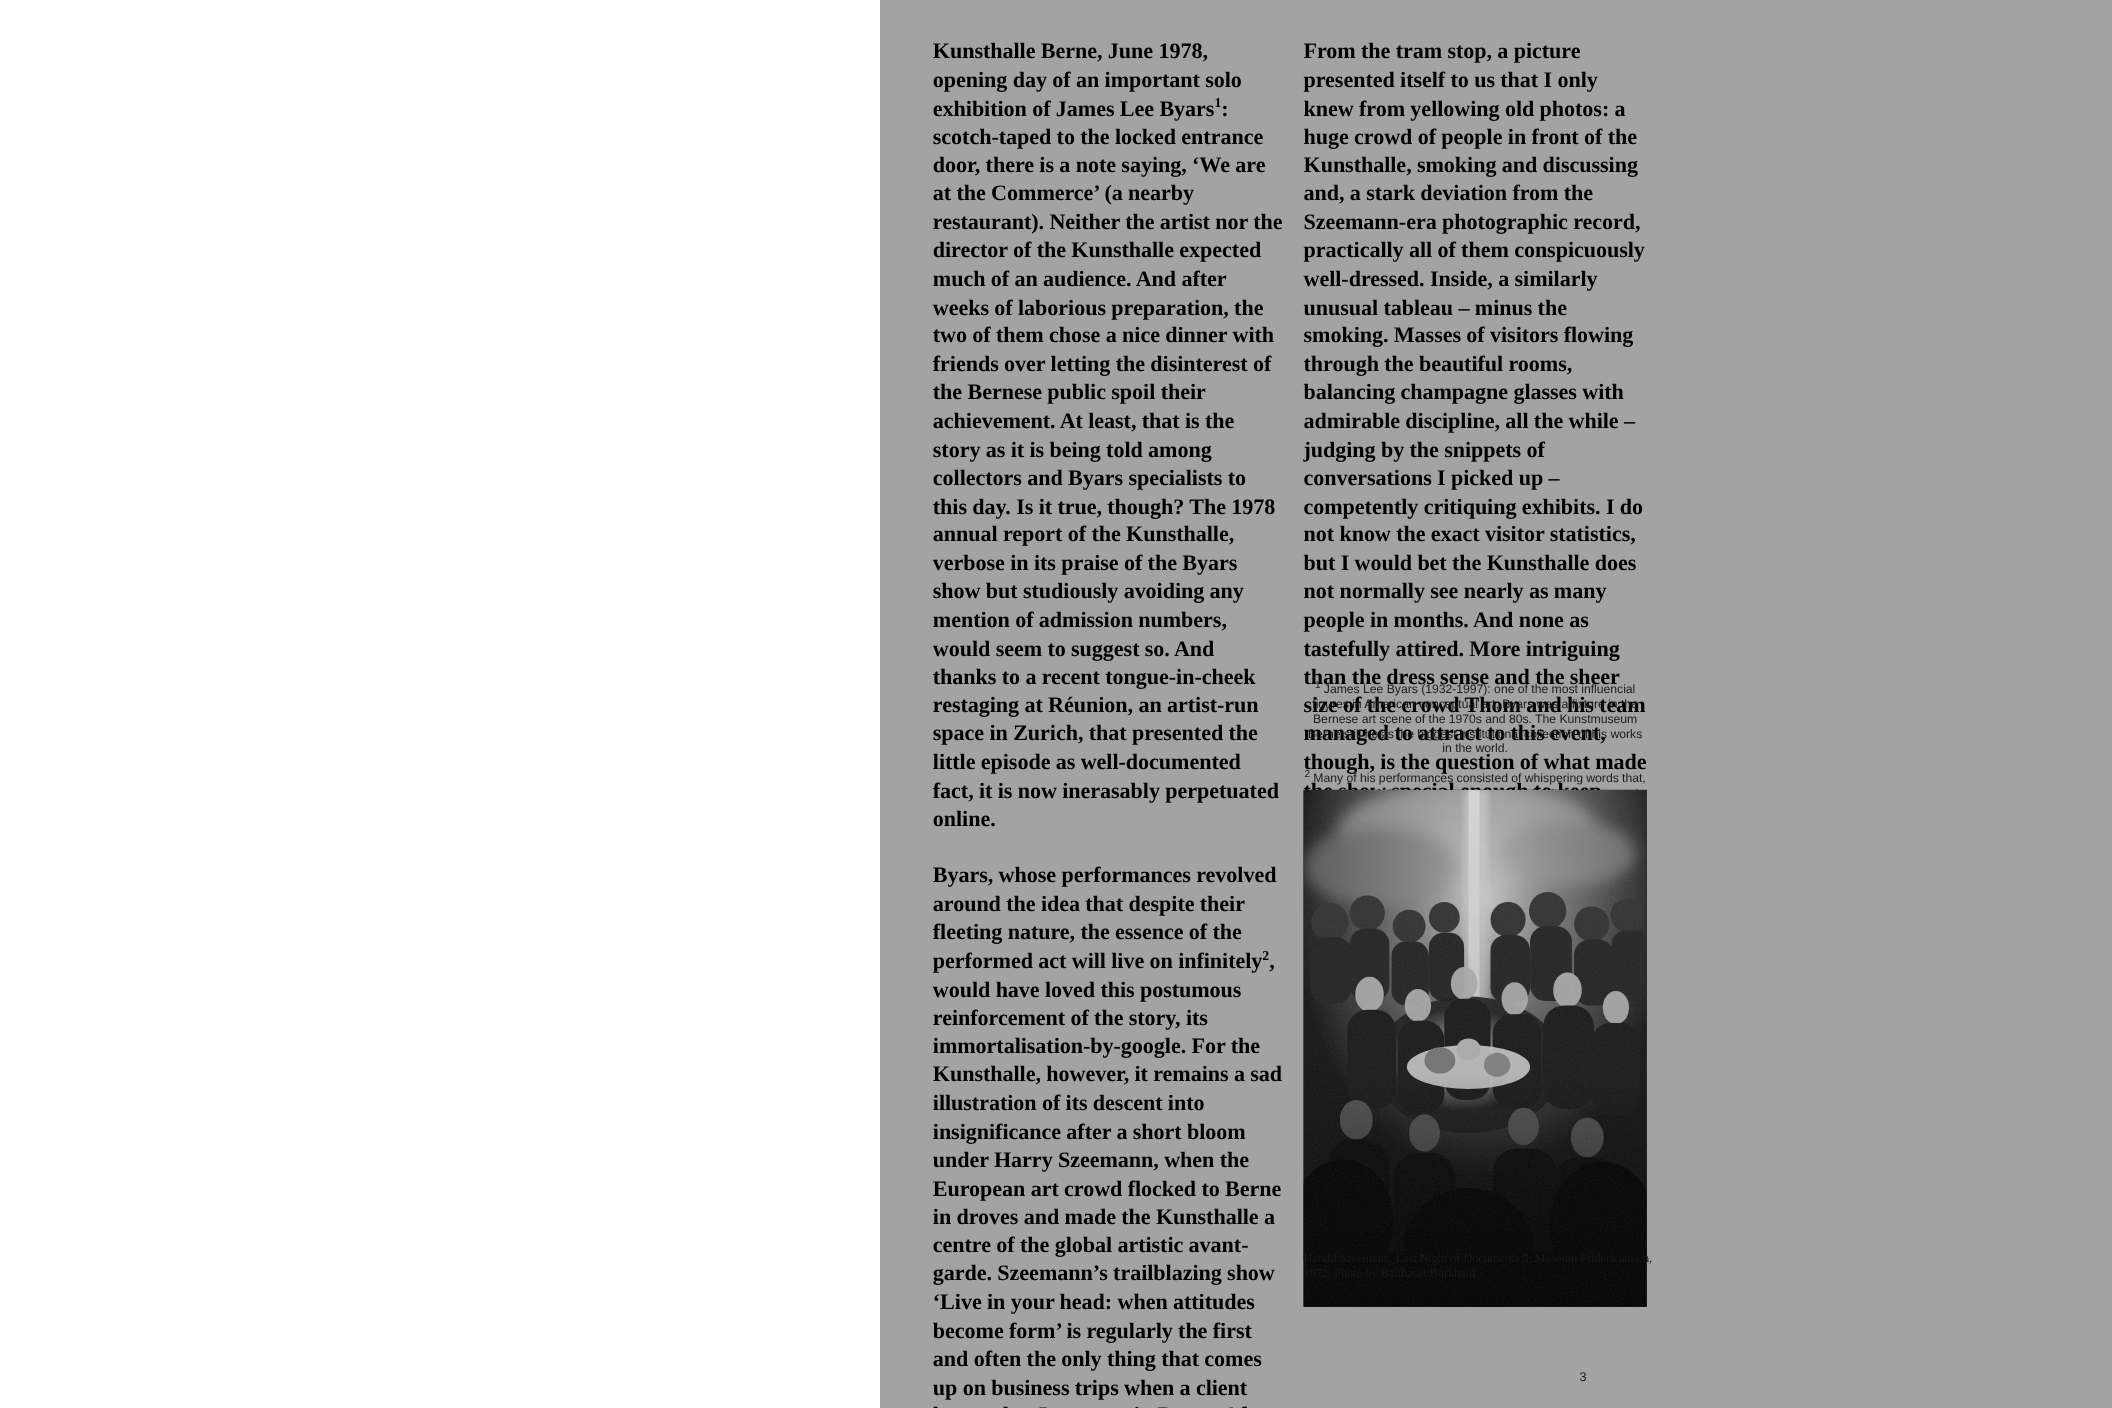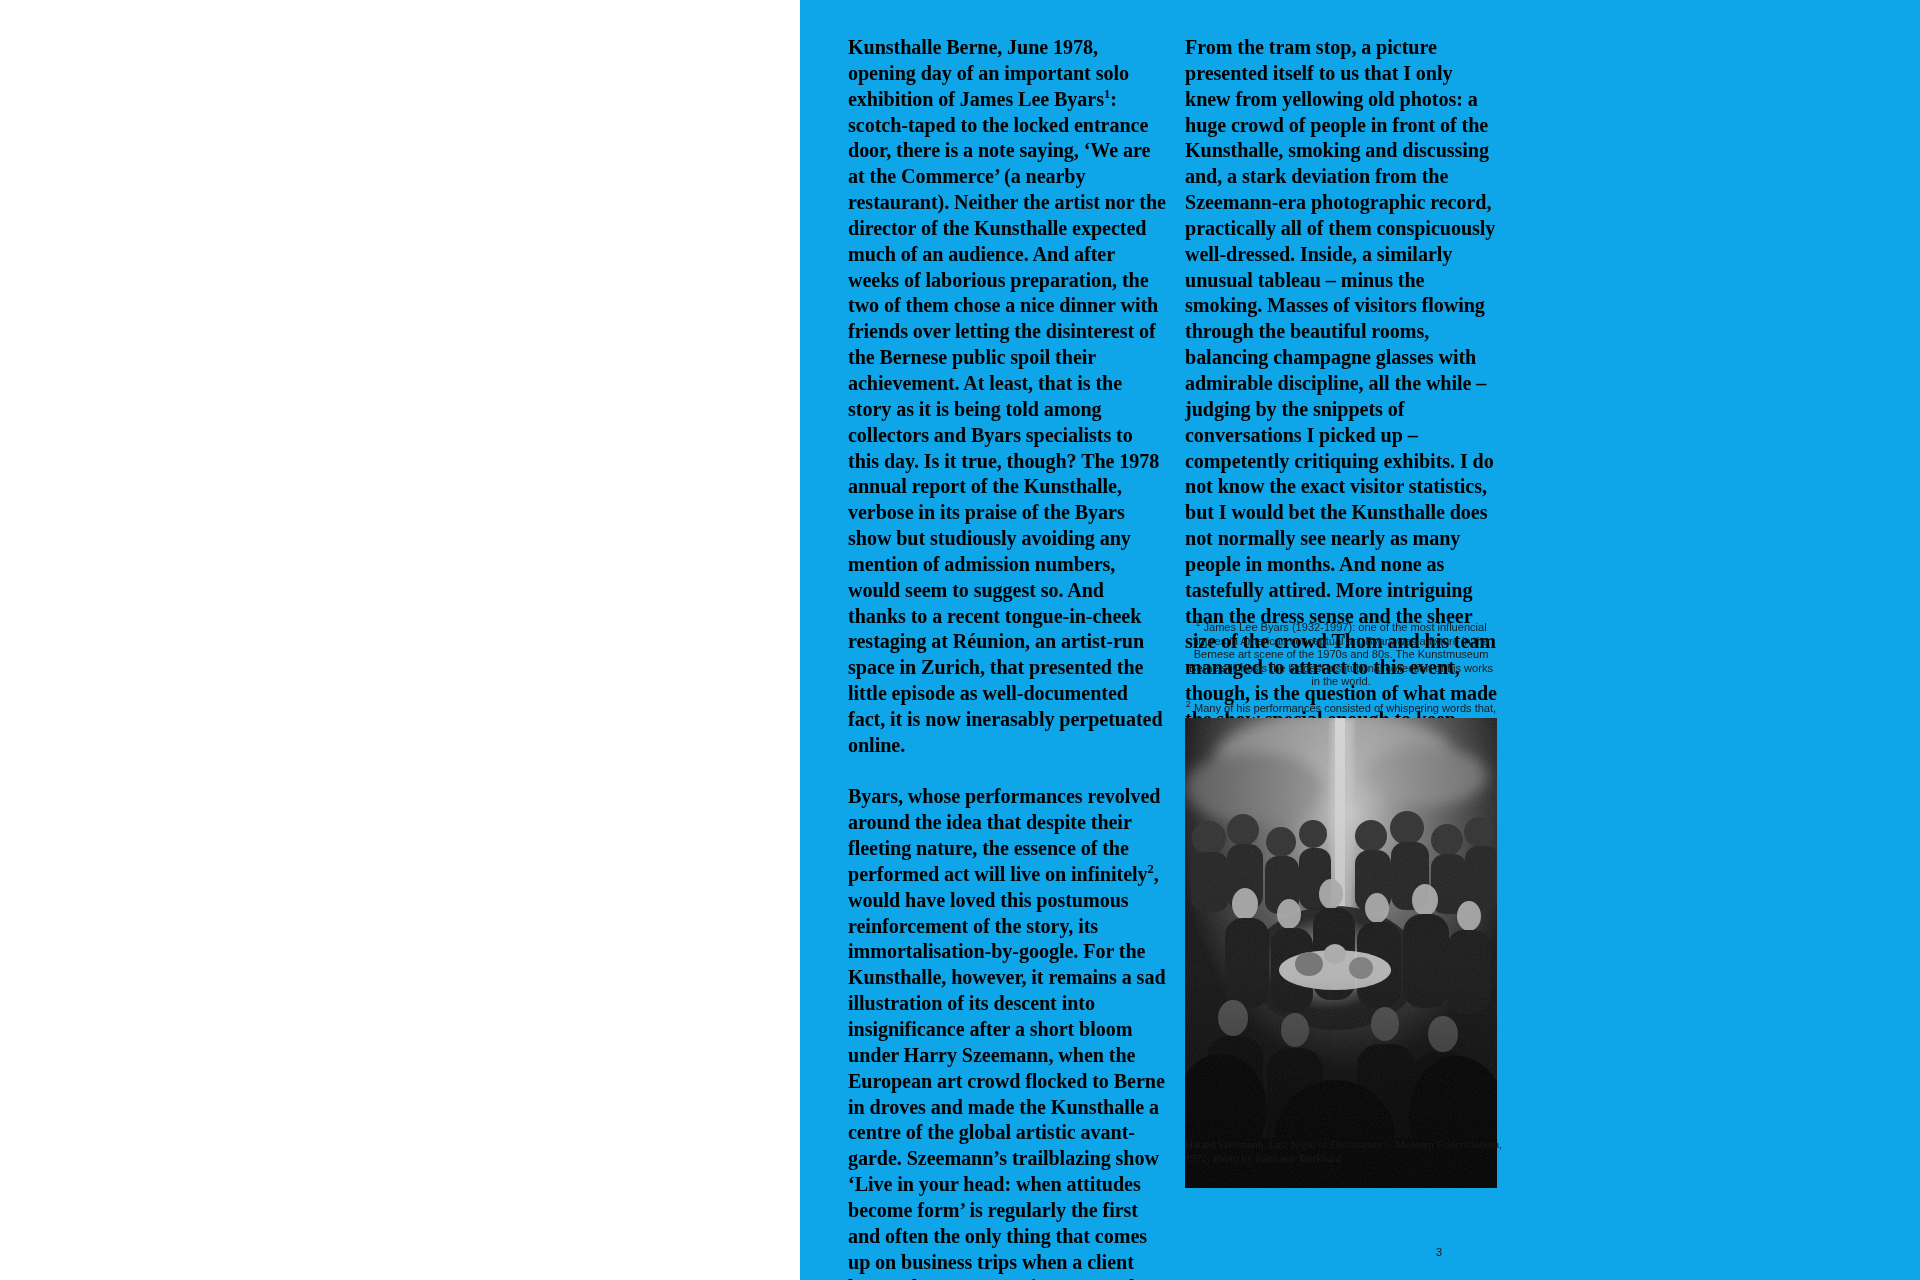--- a/index.html
+++ b/index.html
@@ -4,21 +4,21 @@
 <style>
   html, body {
     margin: 0;
     padding: 0;
     background: #ffffff;
   }
   #page {
     position: relative;
     width: 1920px;
     height: 1280px;
-    background: #0ea5e9;
+    background: #a3a3a3;
     overflow: hidden;
     font-family: "Liberation Serif", serif;
   }
 
   
   .body-col {
     position: absolute;
     font-family: "Liberation Serif", serif;
     font-weight: 700;
     font-size: 20.1px;

